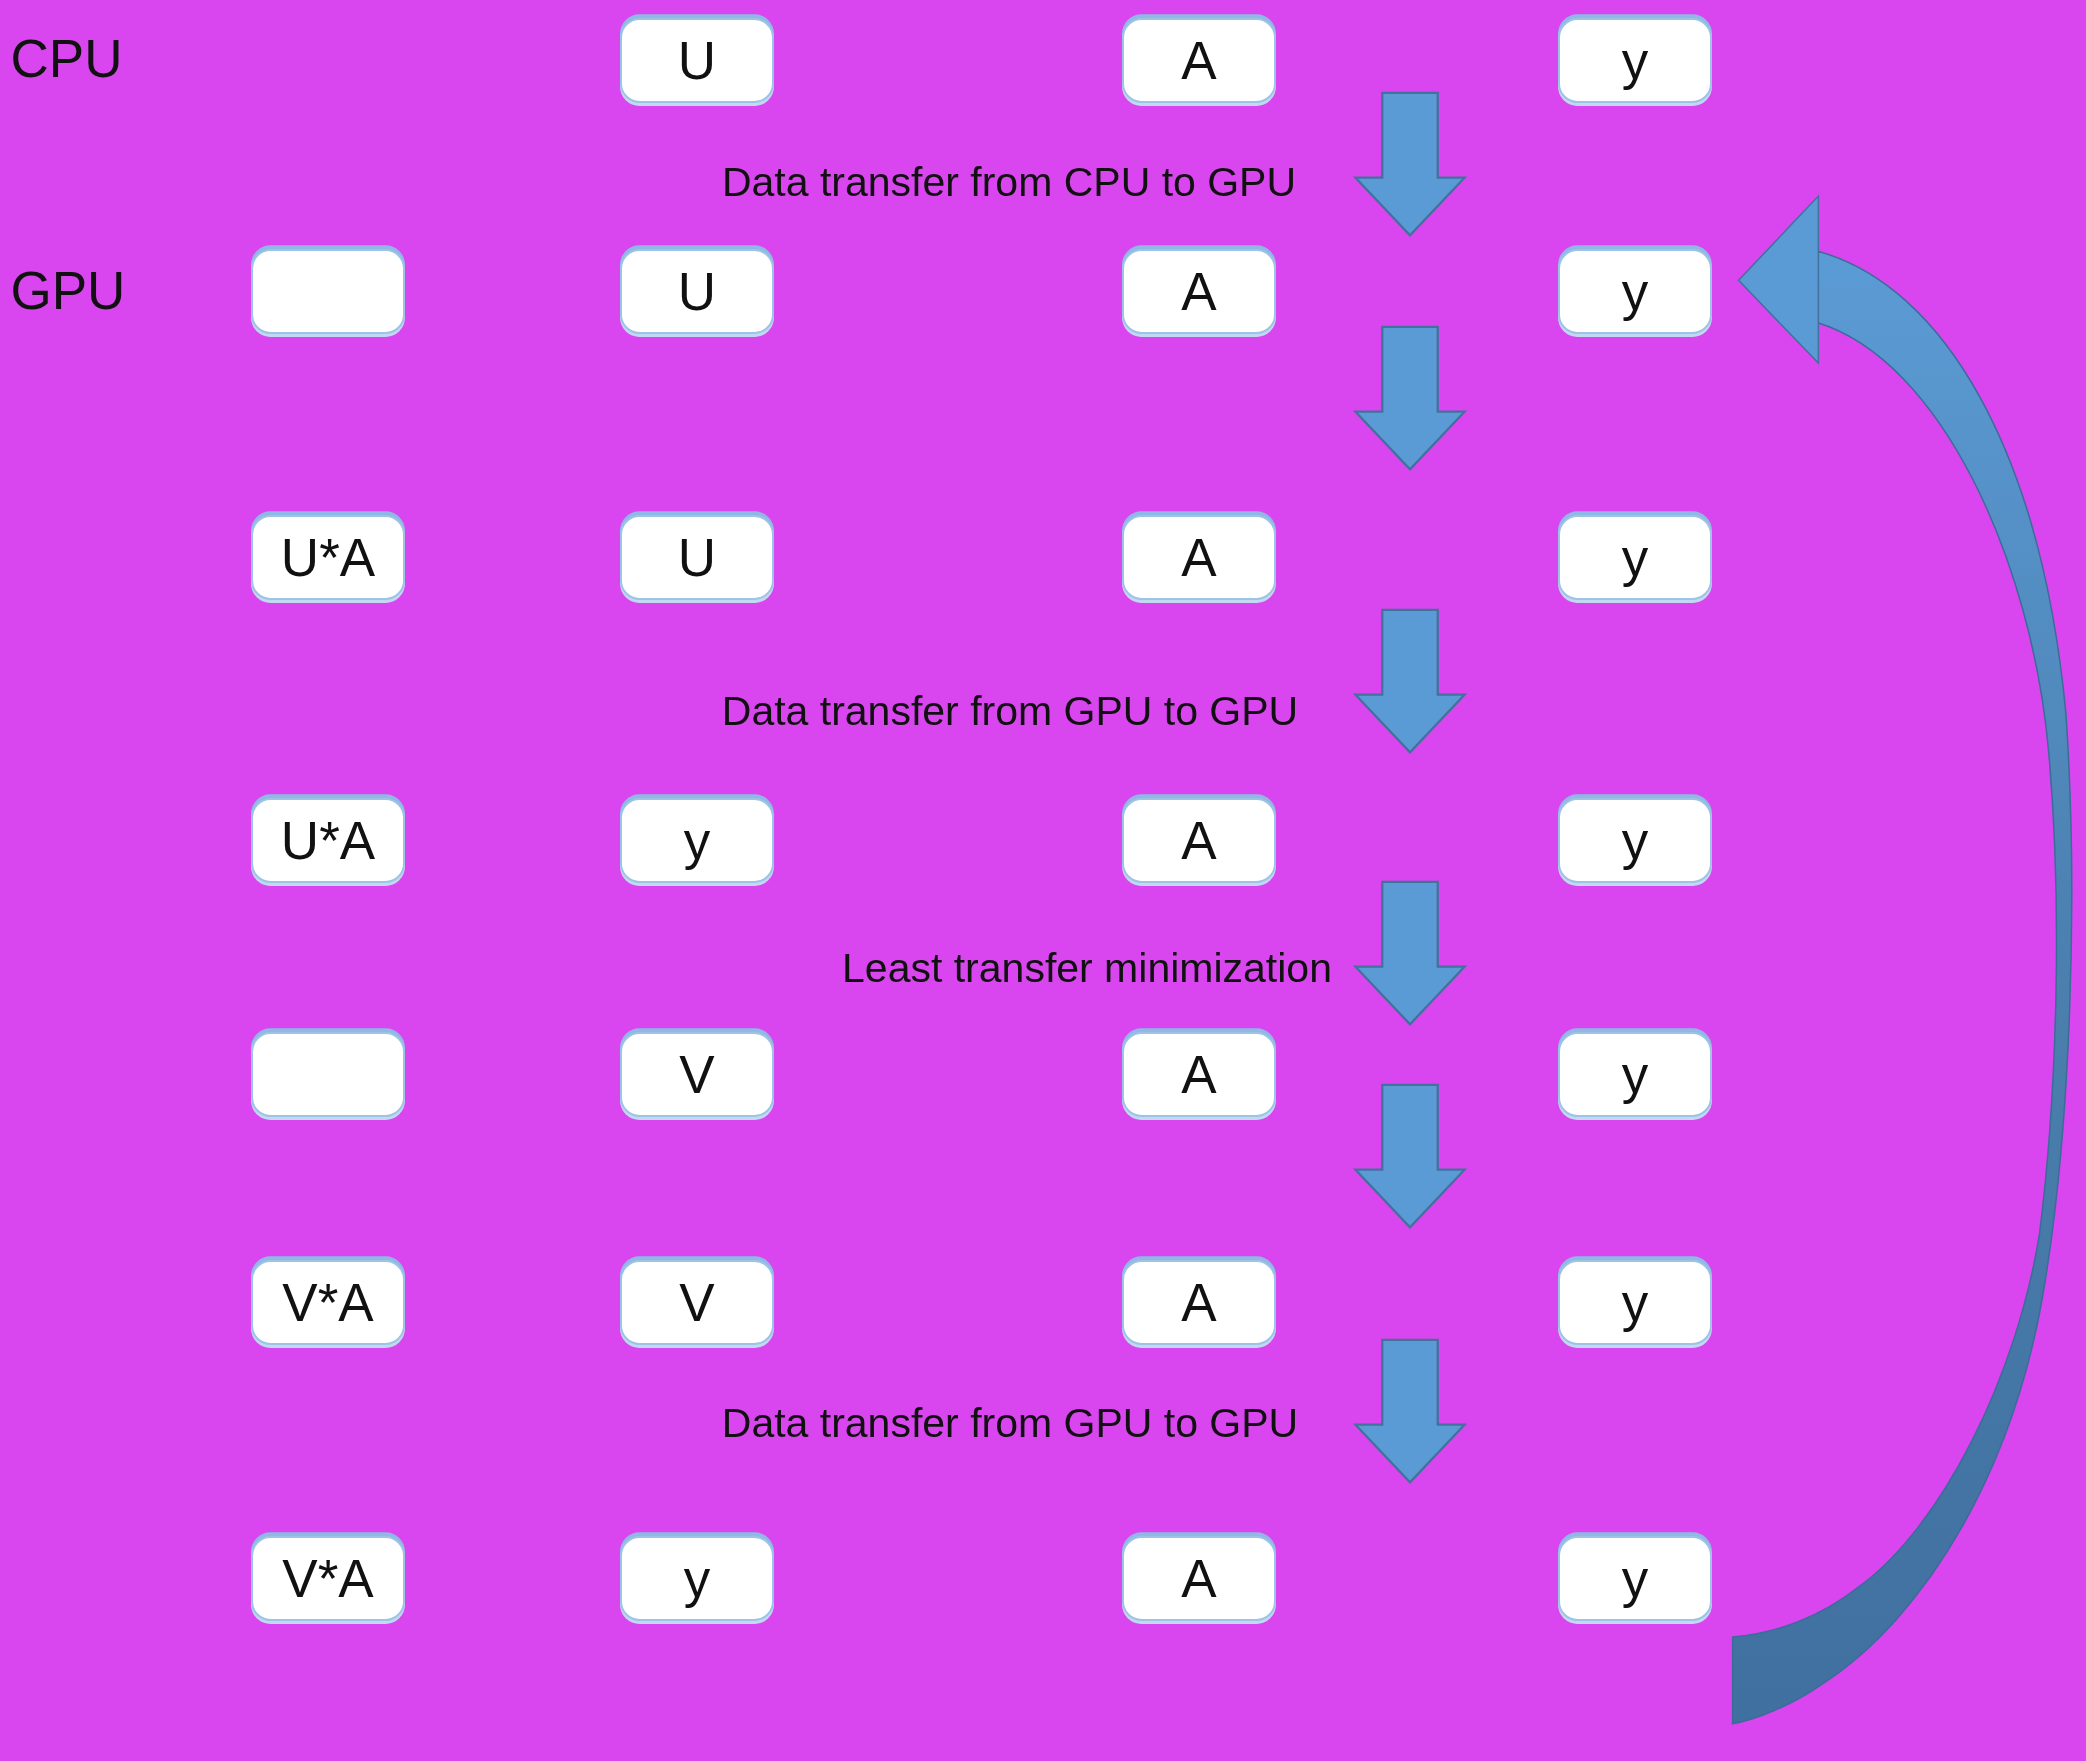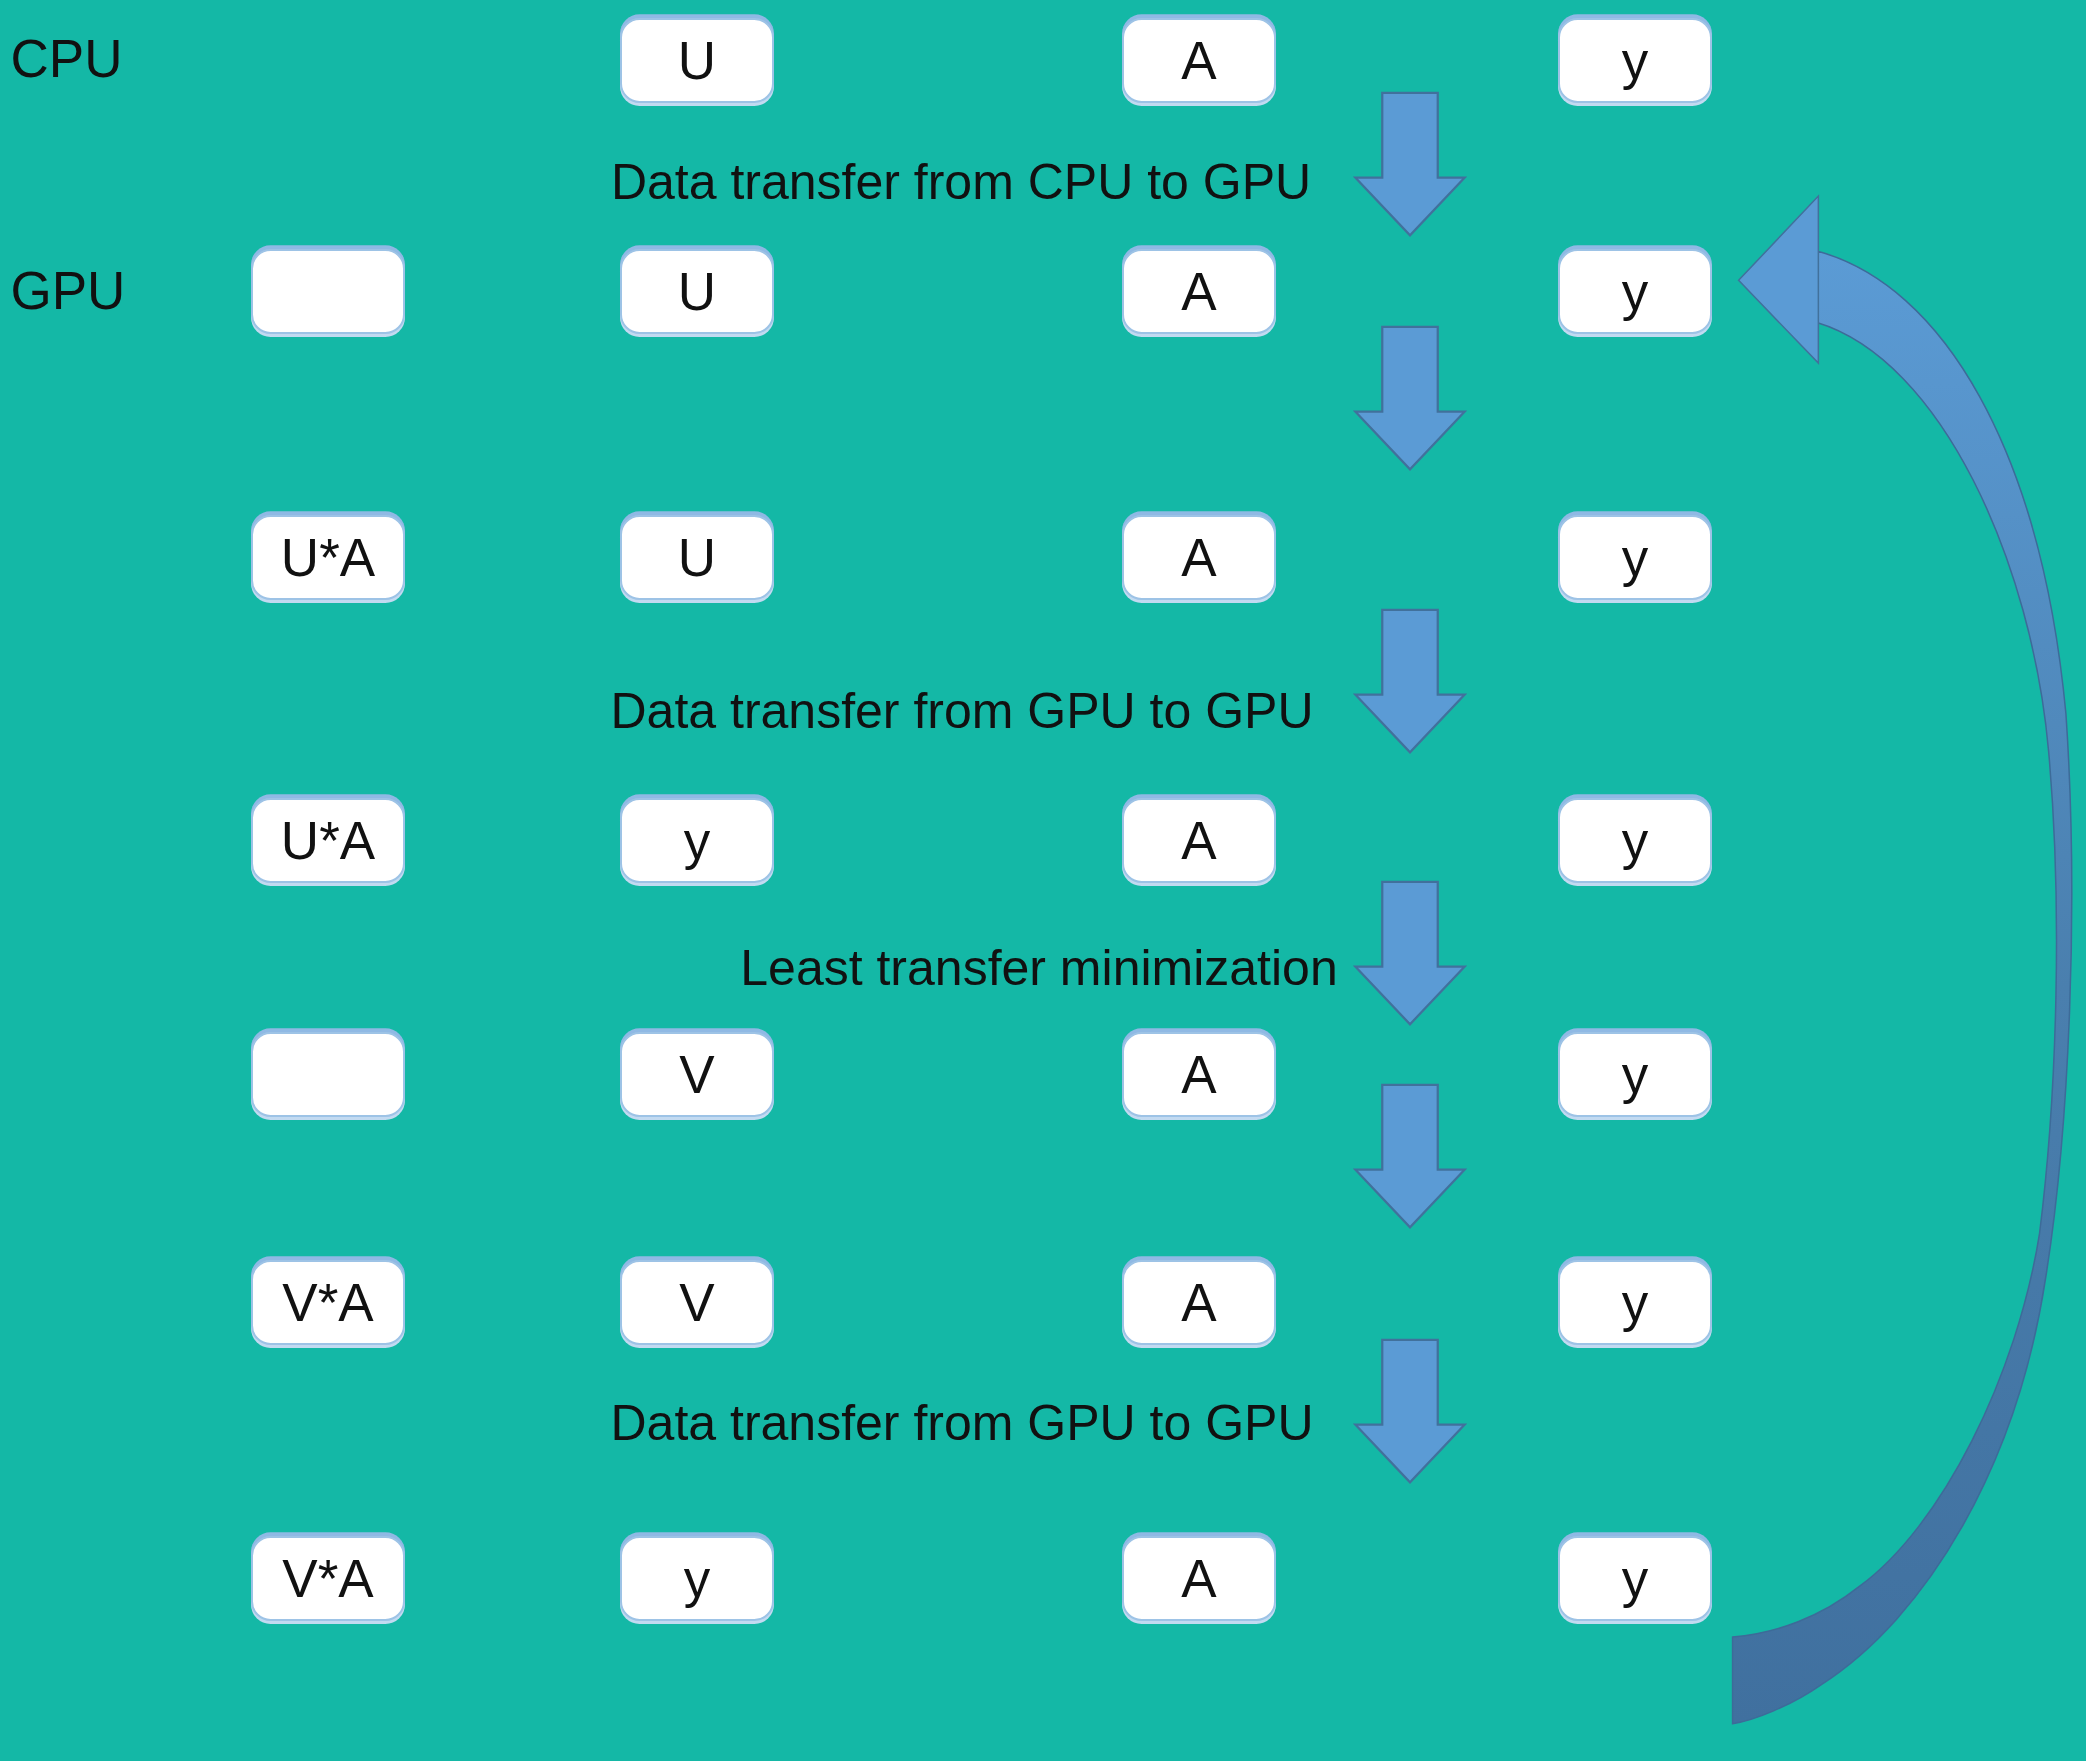--- a/index.html
+++ b/index.html
@@ -1,38 +1,38 @@
 <!DOCTYPE html>
 <html style="font-size:12px"><head>
 <meta charset="utf-8">
 <style>
   html,body{margin:0;padding:0;background:#ffffff;}
   #canvas{
-    position:relative;width:2087px;height:1762px;background:#14b8a6;overflow:hidden;
+    position:relative;width:2087px;height:1762px;background:#d946ef;overflow:hidden;
     font-family:"Liberation Sans", sans-serif;color:#111111;
   }
   .row-label{
     position:absolute;left:10.5px;width:151px;height:84px;
     font-size:53px;line-height:84px;color:#111111;
   }
   #lbl-cpu{top:16.6px;}
   #lbl-gpu{top:249px;}
   .box{
     position:absolute;width:150px;height:81px;background:#ffffff;
     border:2.3px solid #9dc3e6;border-radius:19.6px;
     box-shadow:0 -3.8px 0 #8fb9e4, 0 3px 0 #c2daf1;
     display:flex;align-items:center;justify-content:center;
     font-size:53px;color:#111111;
   }
   .c0{left:251px;}  .c1{left:620px;}  .c2{left:1122px;} .c3{left:1558px;}
   .r1{top:18px;}   .r2{top:249px;}  .r3{top:515px;}  .r4{top:798px;}
   .r5{top:1032px;} .r6{top:1260px;} .r7{top:1536px;}
   .caption{
     position:absolute;transform:translate(-50%,-50%);
-    font-size:50px;white-space:nowrap;color:#111111;
+    font-size:41px;white-space:nowrap;color:#111111;margin-left:48px;
   }
   .cap0{left:961px;top:182px;}
   .cap1{left:961px;top:438px;}
   .cap2{left:962px;top:711px;}
   .cap3{left:1039px;top:968px;}
   .cap4{left:1039px;top:1196px;}
   .cap5{left:962px;top:1423px;}
   .cap6{left:1207px;top:1724px;}
   .down-arrow{position:absolute;left:1353px;width:114px;height:148px;}
   .a0{top:90px;} .a1{top:324px;} .a2{top:607px;}

